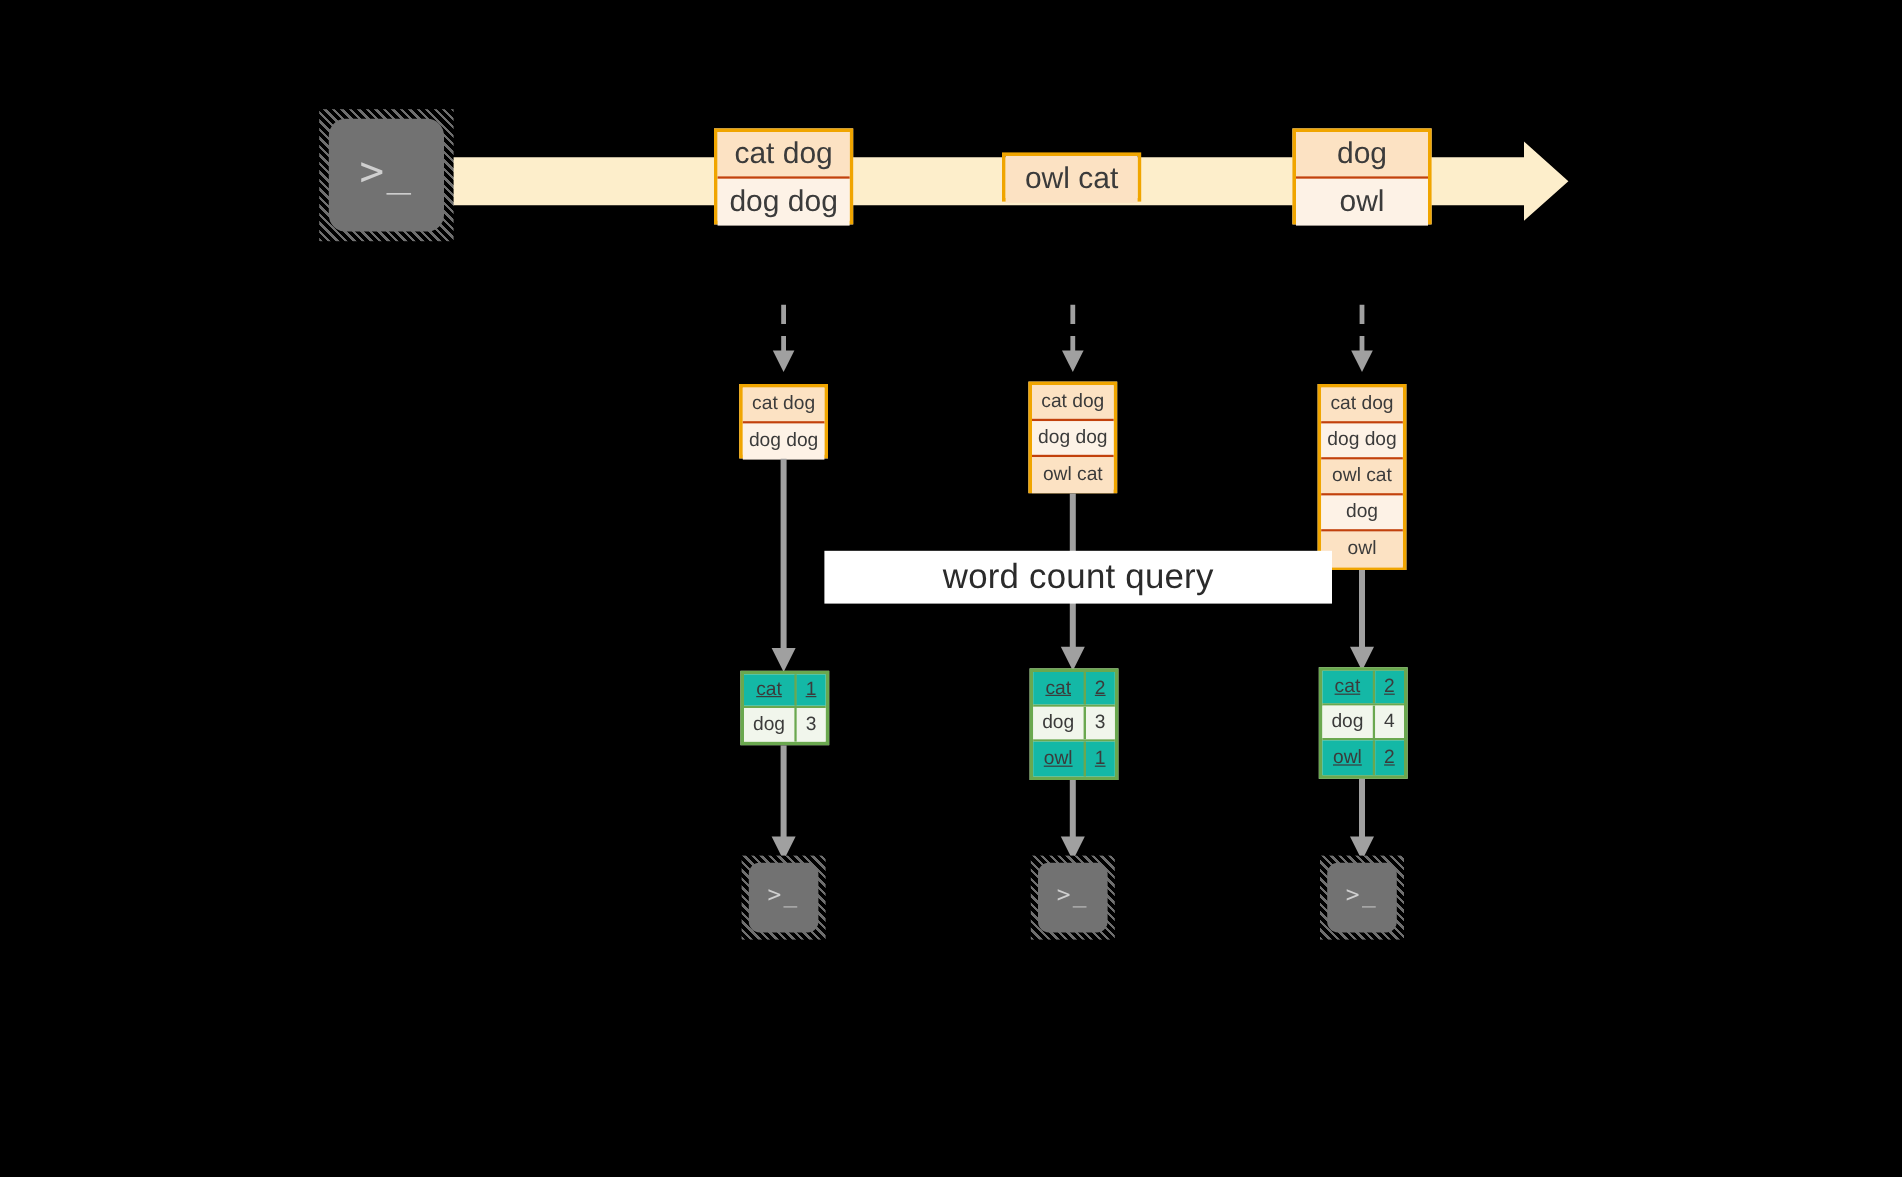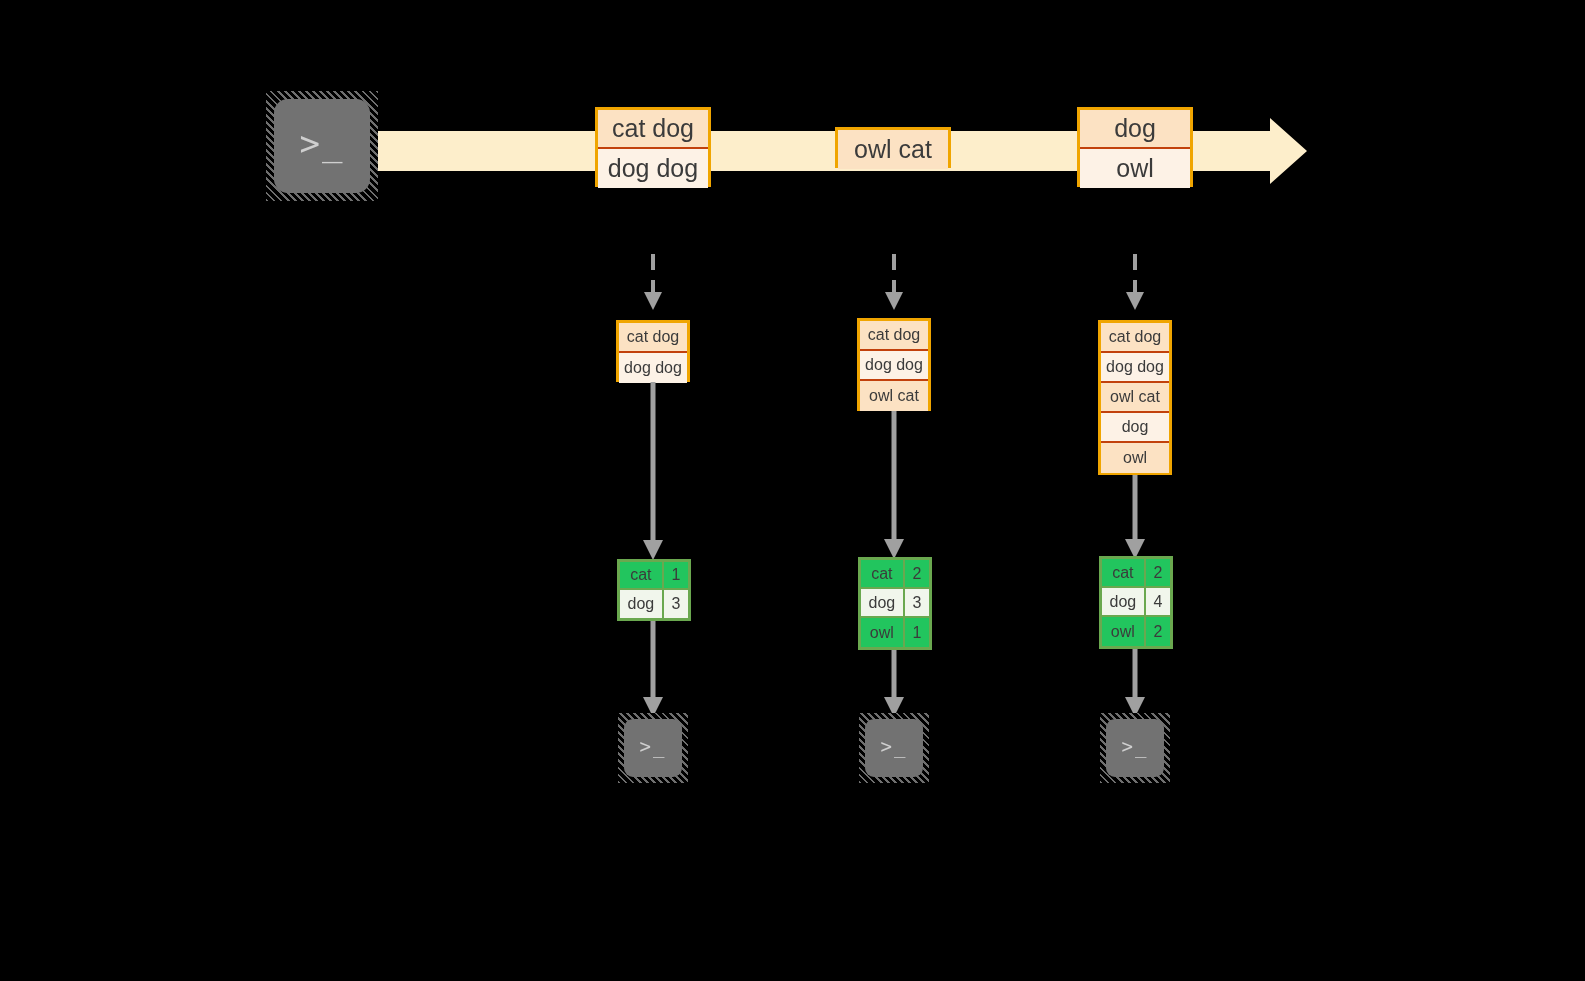--- a/index.html
+++ b/index.html
@@ -117,21 +117,21 @@
   .gtable .grow .v {
     display: flex;
     align-items: center;
     justify-content: center;
     font-size: 16px;
     color: #3b3b3b;
     box-sizing: border-box;
   }
   .gtable .grow .k { width: 50px; border-right: 2px solid #6aa84f; }
   .gtable .grow .v { width: 28px; }
-  .gtable .grow.dark  .k, .gtable .grow.dark  .v { background: #22c55e; }
+  .gtable .grow.dark  .k, .gtable .grow.dark  .v { background: #14b8a6; text-decoration: underline; }
   .gtable .grow.light .k, .gtable .grow.light .v { background: #f1f6ec; }
 
   
   .arrow-svg { position: absolute; }
 
   
   .query-label {
     position: absolute;
     left: 687px;
     top: 459px;
@@ -217,20 +217,21 @@
   <svg class="arrow-svg" style="left:882px; top:411px; width:24px; height:150px;" viewBox="0 0 24 150" width="24" height="150">
     <line x1="12" y1="0" x2="12" y2="132" stroke="#a0a0a0" stroke-width="5"></line>
     <path d="M 2 128 L 12 148 L 22 128 Z" fill="#a0a0a0"></path>
   </svg>
 
   <svg class="arrow-svg" style="left:1123px; top:475px; width:24px; height:86px;" viewBox="0 0 24 86" width="24" height="86">
     <line x1="12" y1="0" x2="12" y2="68" stroke="#a0a0a0" stroke-width="5"></line>
     <path d="M 2 64 L 12 84 L 22 64 Z" fill="#a0a0a0"></path>
   </svg>
 
+  <div class="query-label">word count query</div>
 
   <div class="gtable" style="left:617px; top:559px; width:74px; height:62px;">
     <div class="grow dark">
       <div class="k">cat</div>
       <div class="v">1</div>
     </div>
     <div class="grow light">
       <div class="k">dog</div>
       <div class="v">3</div>
     </div>

